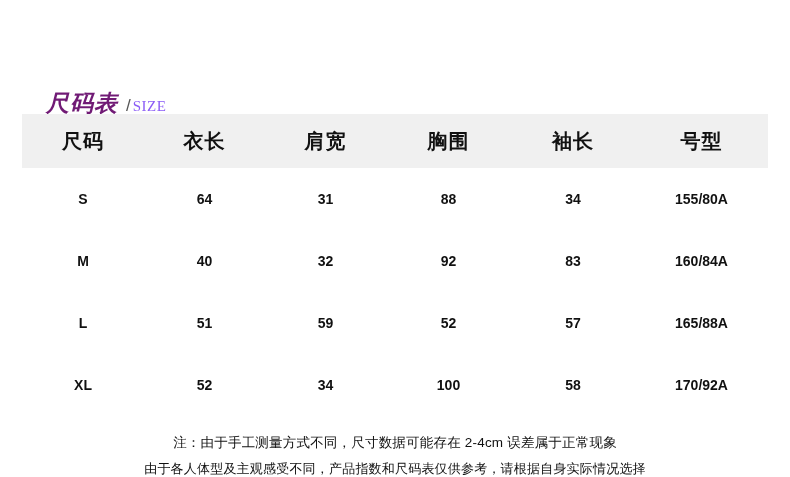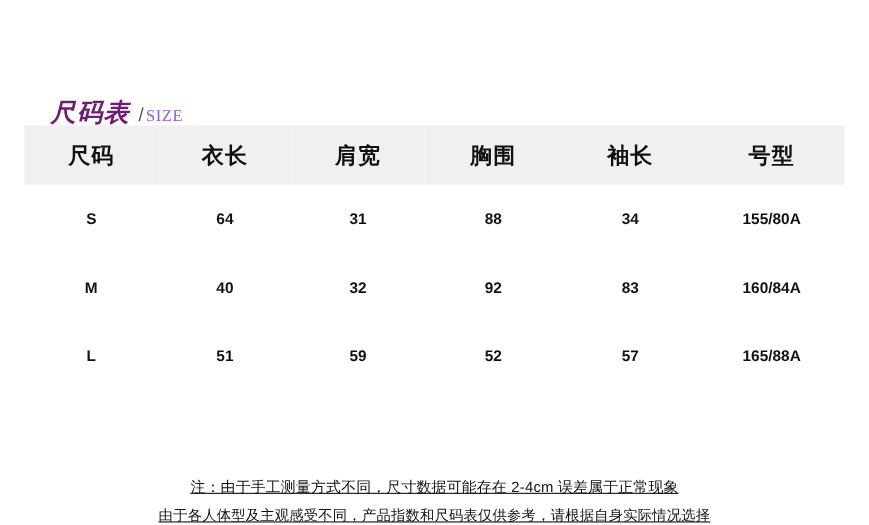--- a/index.html
+++ b/index.html
@@ -99,21 +99,20 @@
     left: 0;
     top: 430px;
     width: 790px;
     text-align: center;
   }
   .note-line {
     font-size: 13.5px;
     color: #111;
     line-height: 26px;
     letter-spacing: 0.2px;
-    text-decoration: underline;
   }
   .note-line.second {
     font-size: 13px;
   }
 </style>
 </head>
 <body>
 
 <div class="page">
 
@@ -161,20 +160,28 @@
           <td>160/84A</td>
         </tr>
         <tr>
           <td>L</td>
           <td>51</td>
           <td>59</td>
           <td>52</td>
           <td>57</td>
           <td>165/88A</td>
         </tr>
+        <tr>
+          <td>XL</td>
+          <td>52</td>
+          <td>34</td>
+          <td>100</td>
+          <td>58</td>
+          <td>170/92A</td>
+        </tr>
       </tbody>
     </table>
   </div>
 
   <div class="notes">
     <div class="note-line">注：由于手工测量方式不同，尺寸数据可能存在 2-4cm 误差属于正常现象</div>
     <div class="note-line second">由于各人体型及主观感受不同，产品指数和尺码表仅供参考，请根据自身实际情况选择</div>
   </div>
 
 </div>

